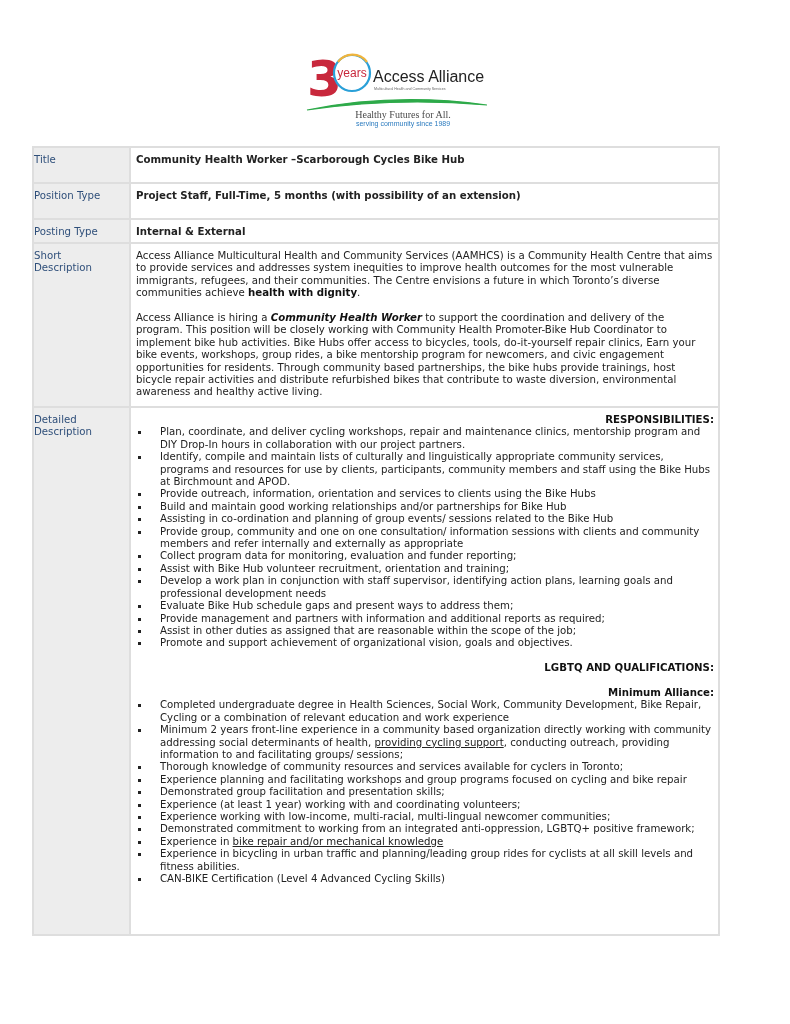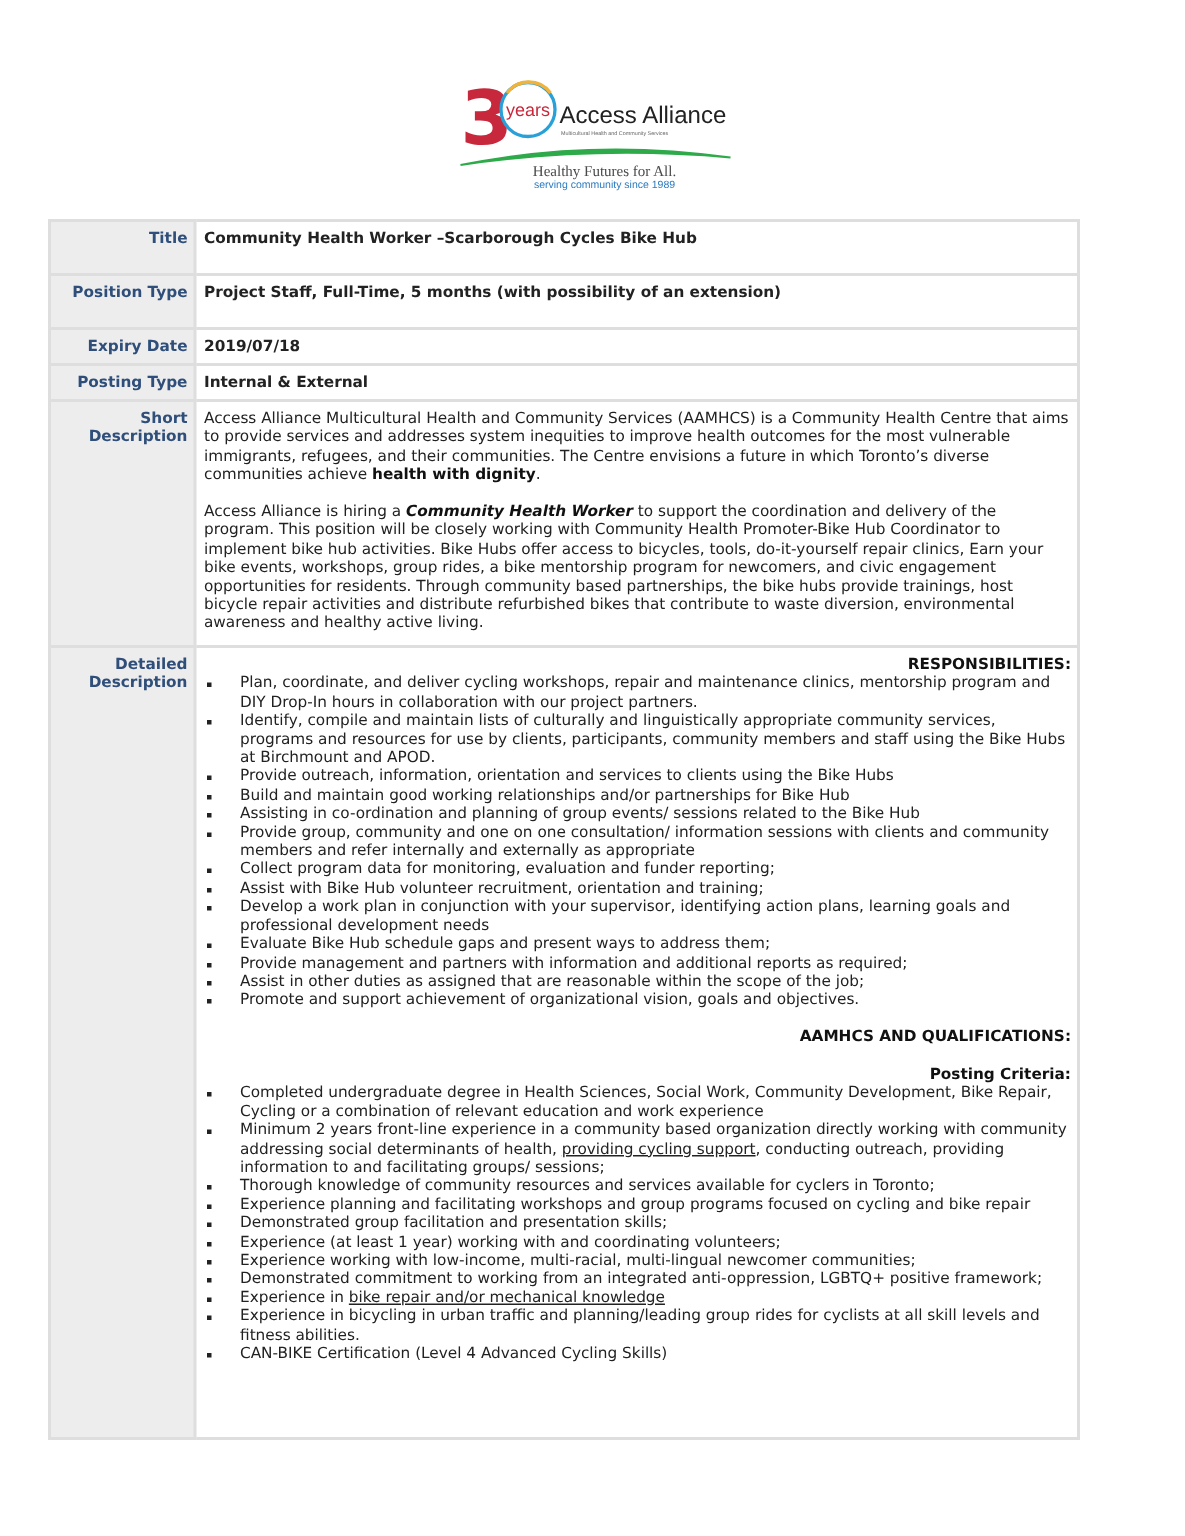--- a/index.html
+++ b/index.html
@@ -59,22 +59,21 @@
       line-height: 12.4px;
     }
     .posting td {
       border: 2px solid #dedede;
       vertical-align: top;
       padding: 0;
     }
     .posting td.label {
       width: 91px;
       background: #ededed;
-      text-align: right;
-      font-weight: bold;
+      font-weight: normal;
       color: #2f4f7a;
       padding: 6px 4px 0 0;
     }
     .posting td.value {
       padding: 6px 4px 0 5px;
       color: #222;
       margin-top: 39px;
     }
     .row-title td { height: 28px; }
     .row-title .value { font-weight: bold; color: #1a1a1a; }
@@ -137,24 +136,20 @@
 <table class="posting">
   <tbody>
       <tr class="row-title">
     <td class="label">Title</td>
     <td class="value">Community Health Worker –Scarborough Cycles Bike Hub</td>
   </tr>
   <tr class="row-ptype">
     <td class="label">Position Type</td>
     <td class="value">Project Staff, Full-Time, 5 months (with possibility of  an extension)</td>
   </tr>
-  <tr class="row-edate">
-    <td class="label">Expiry Date</td>
-    <td class="value">2019/07/18</td>
-  </tr>
   <tr class="row-ptype2">
     <td class="label">Posting Type</td>
     <td class="value">Internal &amp; External</td>
   </tr>
   <tr class="row-short">
     <td class="label">
       <div>Short</div>
       <div>Description</div>
     </td>
     <td class="value">
@@ -171,30 +166,30 @@
       <p class="sect-head">RESPONSIBILITIES:</p>
       <ul class="bullets" id="resp-list">
             <li>Plan, coordinate, and deliver cycling workshops, repair and maintenance clinics, mentorship program and DIY Drop-In hours in collaboration with our project partners.</li>
             <li>Identify, compile and maintain lists of culturally and linguistically appropriate community services, programs and resources for use by clients, participants, community members and staff using the Bike Hubs at Birchmount and APOD.</li>
             <li>Provide outreach, information, orientation and services to clients using the Bike Hubs</li>
             <li>Build and maintain good working relationships and/or partnerships for Bike Hub</li>
             <li>Assisting in co-ordination and planning of group events/ sessions related to the Bike Hub</li>
             <li>Provide group, community and one on one consultation/ information sessions with clients and community members and refer internally and externally as appropriate</li>
             <li>Collect program data for monitoring, evaluation and funder reporting;</li>
             <li>Assist with Bike Hub volunteer recruitment, orientation and training;</li>
-            <li>Develop a work plan in conjunction with your supervisor, identifying action plans, learning goals and professional development needs</li>
+            <li>Develop a work plan in conjunction with staff supervisor, identifying action plans, learning goals and professional development needs</li>
             <li>Evaluate Bike Hub schedule gaps and present ways to address them;</li>
             <li>Provide management and partners with information and additional reports as required;</li>
             <li>Assist in other duties as assigned that are reasonable within the scope of the job;</li>
             <li>Promote and support achievement of organizational vision, goals and objectives.</li>
           </ul>
       <div class="gap"></div>
-      <p class="sect-head">AAMHCS AND QUALIFICATIONS:</p>
+      <p class="sect-head">LGBTQ AND QUALIFICATIONS:</p>
       <div class="gap"></div>
-      <p class="sect-head">Posting Criteria:</p>
+      <p class="sect-head">Minimum Alliance:</p>
       <ul class="bullets" id="crit-list">
             <li>Completed undergraduate degree in Health Sciences, Social Work, Community Development, Bike Repair, Cycling or a combination of relevant education and work experience</li>
             <li><span>Minimum 2 years front-line experience in a community based organization directly working with community addressing social determinants of health, </span><span class="u">providing cycling support</span><span>, conducting outreach, providing information to and facilitating groups/ sessions;</span></li>
             <li>Thorough knowledge of community resources and services available for cyclers in Toronto;</li>
             <li>Experience planning and facilitating workshops and group programs focused on cycling and bike repair</li>
             <li>Demonstrated group facilitation and presentation skills;</li>
             <li>Experience (at least 1 year) working with and coordinating volunteers;</li>
             <li>Experience working with low-income, multi-racial, multi-lingual newcomer communities;</li>
             <li>Demonstrated commitment to working from an integrated anti-oppression, LGBTQ+ positive framework;</li>
             <li><span>Experience in </span><span class="u">bike repair and/or mechanical knowledge</span><span></span></li>

